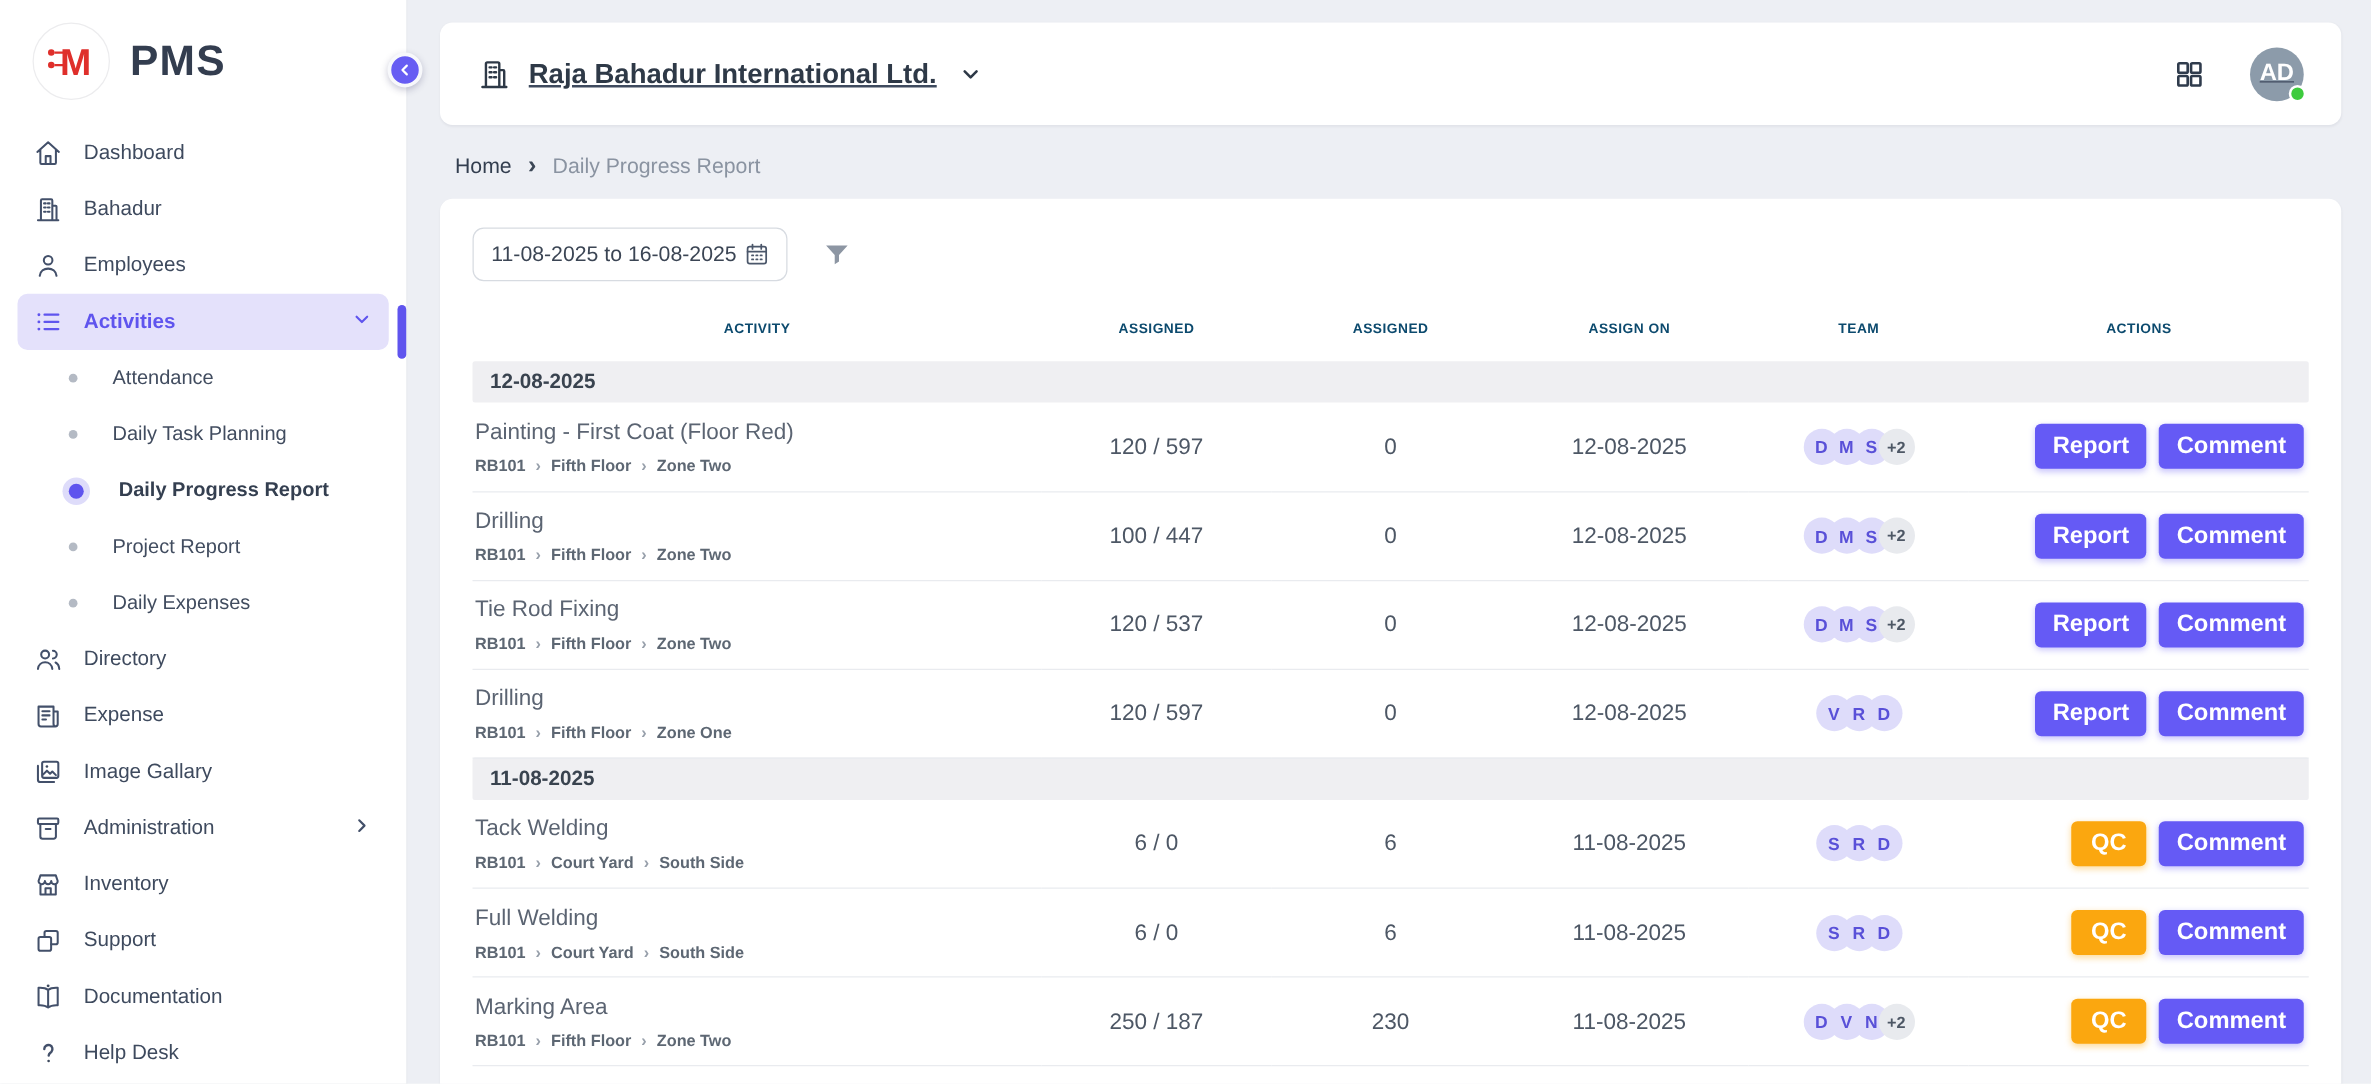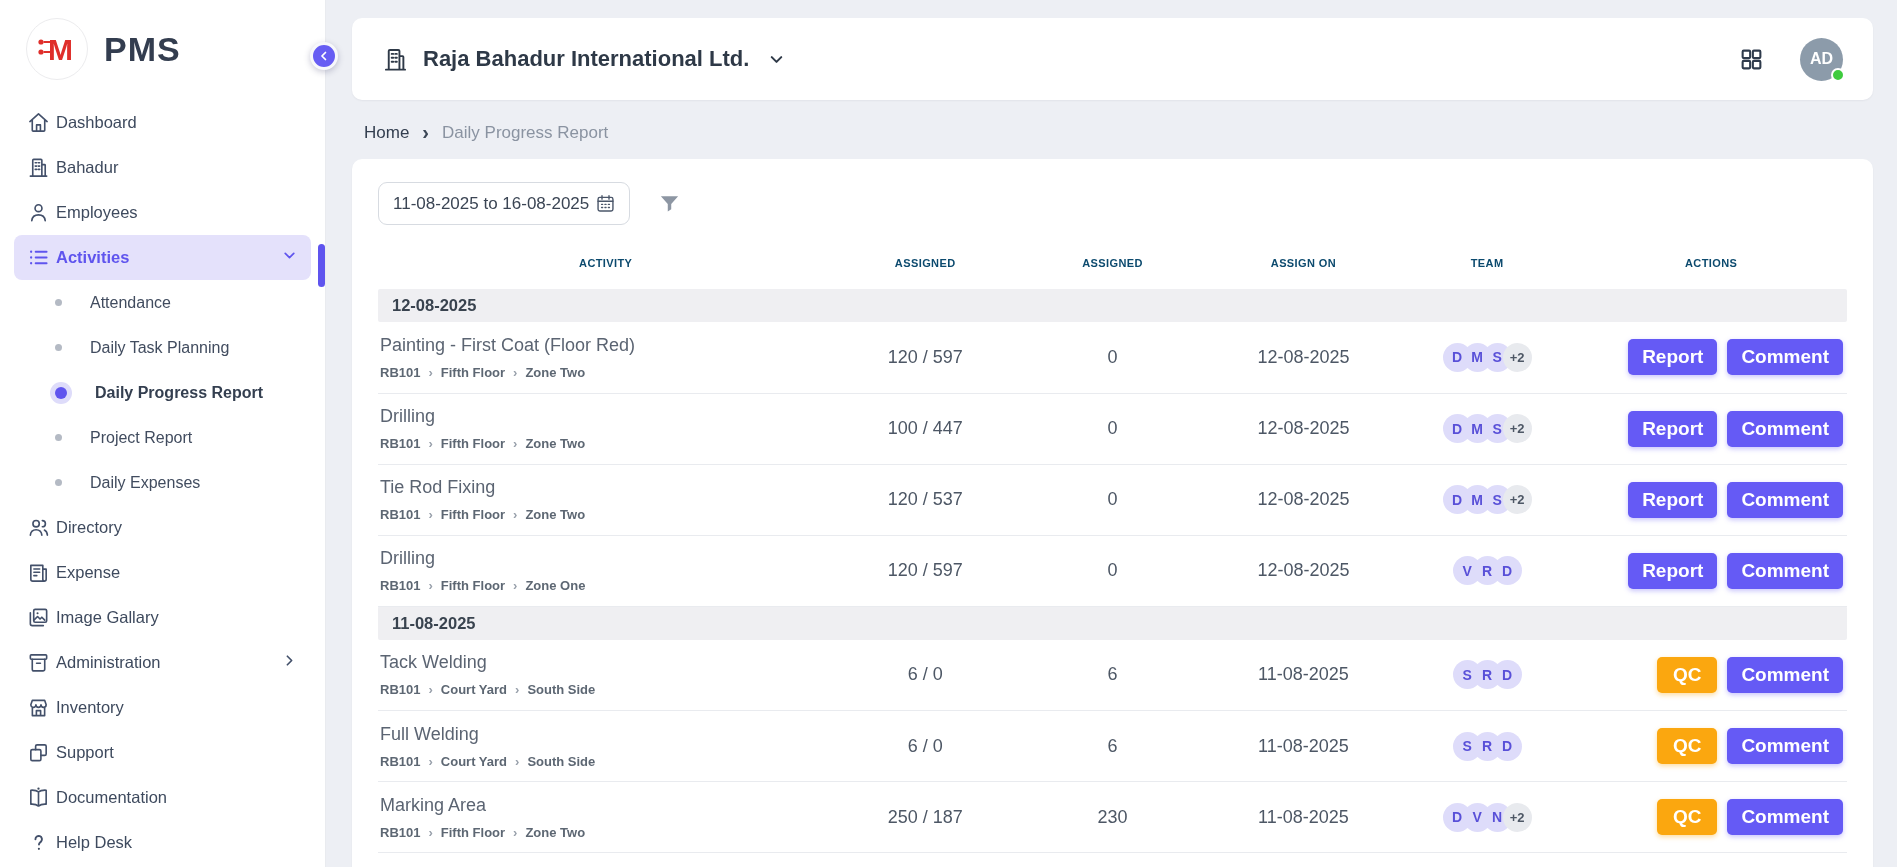--- a/index.html
+++ b/index.html
@@ -6,45 +6,45 @@
   html,body { width:1897px; height:867px; overflow:hidden; }
   body { font-family:"Liberation Sans", sans-serif; background:#edeff4; color:#3e4a5e; }
   .app { display:flex; width:100%; height:100%; }
 
   
   .sidebar { width:325px; min-width:325px; background:#fff; height:100%; position:relative; box-shadow:1px 0 0 #e9ebef; }
   .logo-row { display:flex; align-items:center; gap:16px; padding:18px 24px 14px 26px; }
   .logo-circle { width:62px; height:62px; border-radius:50%; border:1px solid #ececee; display:flex; align-items:center; justify-content:center; background:#fff; }
   .logo-text { font-size:34px; font-weight:800; color:#333d4f; letter-spacing:1px; }
   nav { padding:6px 14px 0 14px; }
-  .nav-item { height:45px; display:flex; align-items:center; gap:6px; padding:0 13px; border-radius:8px; font-size:16.5px; color:#3e4a5e; cursor:pointer; }
+  .nav-item { height:45px; display:flex; align-items:center; gap:17px; padding:0 13px; border-radius:8px; font-size:16.5px; color:#3e4a5e; cursor:pointer; }
   .nav-item svg { width:23px; height:23px; stroke:#43506a; flex-shrink:0; }
   .nav-item .edge { margin-left:auto; }
   .nav-item .edge svg { width:17px; height:17px; stroke:#43506a; }
   .nav-item.active { background:#e4e1fb; color:#5f54ee; font-weight:600; }
   .nav-item.active svg { stroke:#5f54ee; }
   .sub-item { height:45px; display:flex; align-items:center; padding-left:41px; gap:28px; font-size:16px; color:#414c5f; cursor:pointer; }
   .dot { width:7px; height:7px; border-radius:50%; background:#b4bac4; flex-shrink:0; }
   .sub-item.active { font-weight:600; color:#343f50; }
   .sub-item.active .dot { width:12px; height:12px; background:#5f54ee; box-shadow:0 0 0 5px #dedcfa; }
   .active-bar { position:absolute; right:0; top:244px; width:7px; height:43px; background:#5f54ee; border-radius:5px; }
   .collapse-btn { position:absolute; left:310px; top:42px; width:28px; height:28px; border-radius:50%; background:#675df3; border:3px solid #f7f8fb; display:flex; align-items:center; justify-content:center; cursor:pointer; box-shadow:0 2px 6px rgba(40,40,90,.25); z-index:5; }
   .collapse-btn svg { width:14px; height:14px; stroke:#fff; }
 
   
   main { flex:1; padding:18px 24px 0 27px; position:relative; }
   .card { background:#fff; border-radius:10px; box-shadow:0 1px 2px rgba(16,24,40,.05); }
-  .topbar { height:82px; display:flex; align-items:center; justify-content:space-between; padding:0 30px; }
+  .topbar { height:82px; display:flex; align-items:center; justify-content:space-between; padding:0 30px;text-decoration:underline; }
   .tb-left { display:flex; align-items:center; gap:14px; cursor:pointer; }
   .tb-left svg.b { width:27px; height:27px; stroke:#2e3947; }
   .company { font-size:22px; font-weight:700; color:#2e3947; }
   .tb-left svg.cd { width:19px; height:19px; stroke:#2e3947; margin-left:4px; }
   .tb-right { display:flex; align-items:center; gap:36px; }
   .grid-btn svg { width:25px; height:25px; stroke:#2f3b4c; display:block; cursor:pointer; }
-  .avatar { width:43px; height:43px; border-radius:50%; background:#8c9baa; color:#fff; font-weight:700; font-size:16px; display:flex; align-items:center; justify-content:center; position:relative; cursor:pointer; }
+  .avatar { width:43px; height:43px; border-radius:50%; background:#8c9baa; color:#fff; font-weight:700; font-size:19px; display:flex; align-items:center; justify-content:center; position:relative; cursor:pointer; }
   .online { position:absolute; right:-2px; bottom:-1px; width:14px; height:14px; border-radius:50%; background:#3ecb3e; border:2.5px solid #fff; }
 
   .breadcrumb { display:flex; align-items:center; gap:13px; margin:21px 4px 15px 12px; font-size:17px; }
   .bc-home { color:#333e4f; cursor:pointer; }
   .bsep::before { content:"›"; color:#3c4756; font-size:20px; font-weight:600; }
   .bc-cur { color:#8a93a1; }
 
   .content { padding:23px 26px 30px 26px; min-height:760px; }
   .filter-row { display:flex; align-items:center; gap:28px; }
   .date-input { width:252px; height:43px; border:1px solid #d7dbe1; border-radius:9px; display:flex; align-items:center; padding:0 13px 0 14px; font-size:17px; color:#3b4554; cursor:pointer; background:#fff; }

